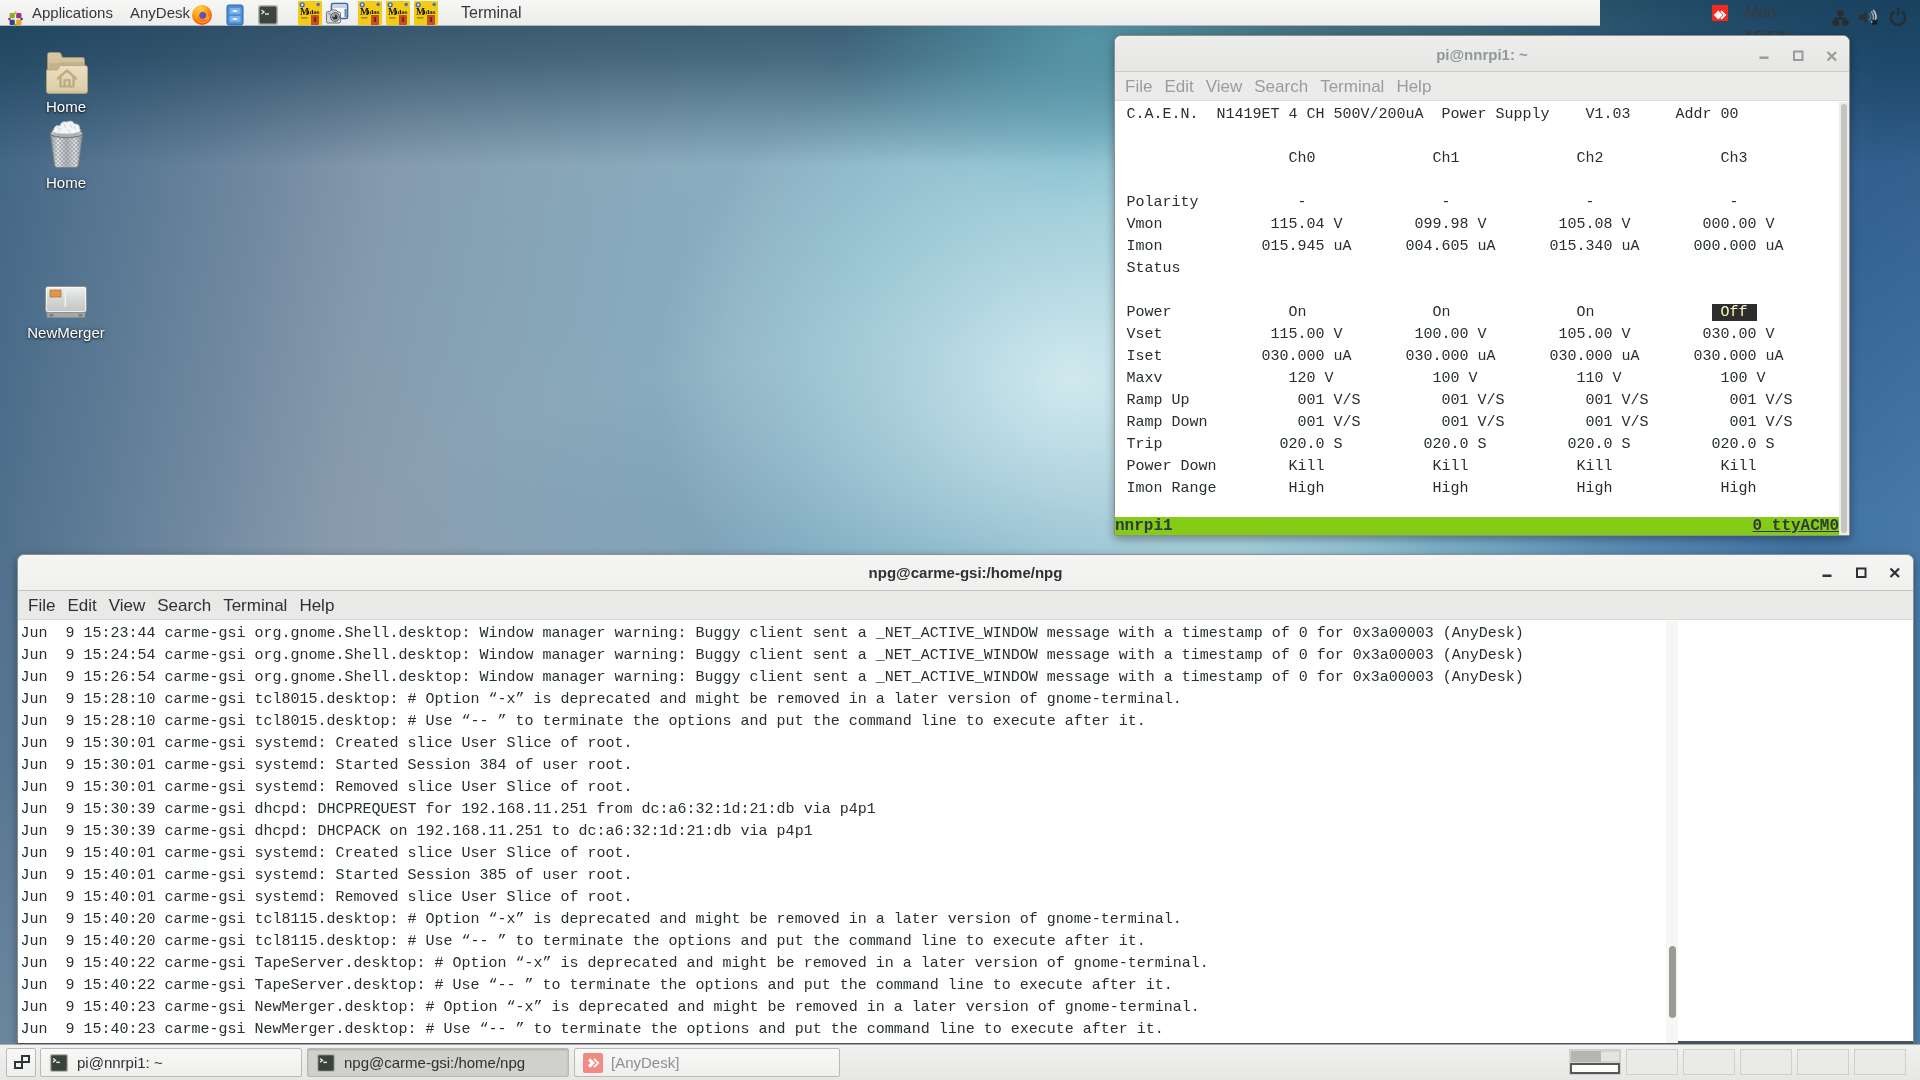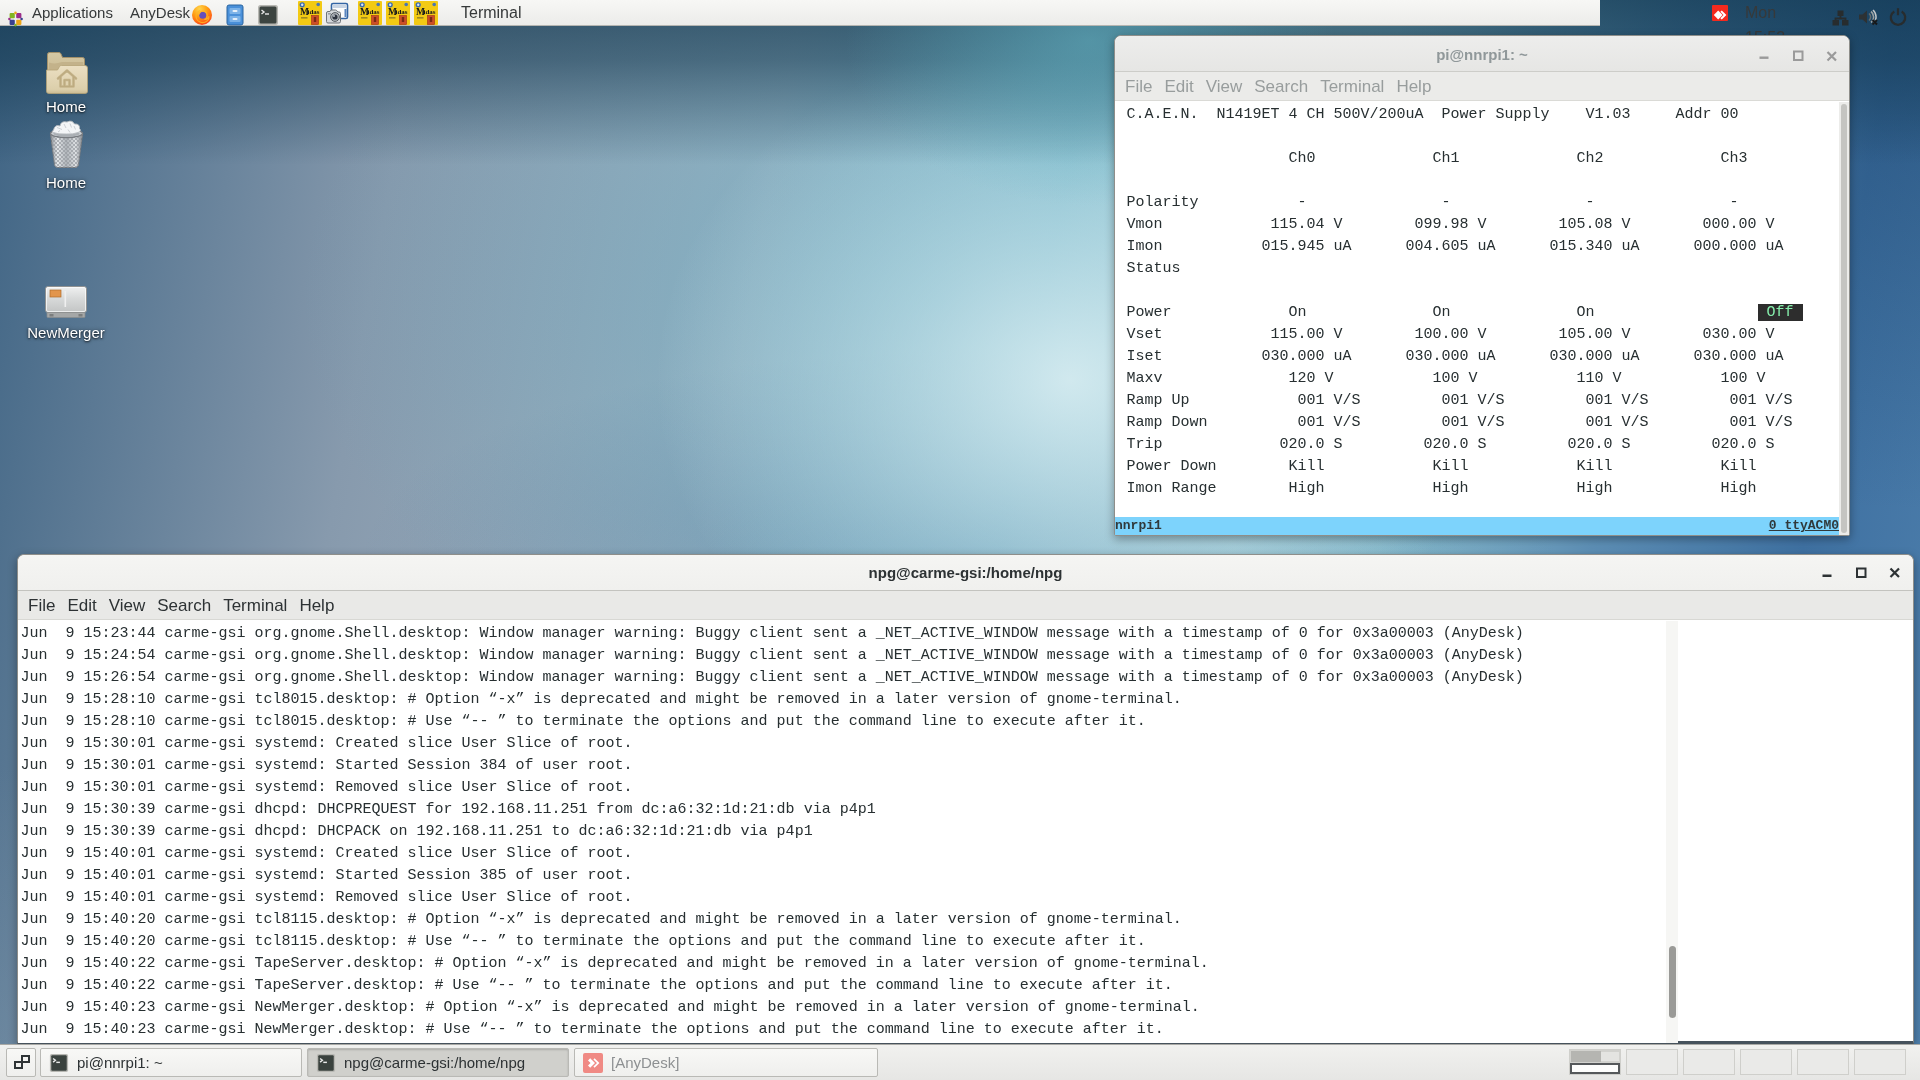--- a/index.html
+++ b/index.html
@@ -19,33 +19,33 @@
 #topbar { position:absolute; left:0; top:0; width:1600px; height:26px;
   background:linear-gradient(#f7f7f5,#ececea); border-bottom:1px solid #b5b5b1;
   font-size:15px; color:#36393a; }
 #topbar .item { position:absolute; top:0; height:26px; line-height:25px; }
 
 .win { position:absolute; background:#fff; border:1px solid #8e8e8a; box-shadow:0 3px 10px rgba(0,0,0,0.35); }
 .titlebar { position:relative; width:100%; text-align:center; font-weight:bold; font-size:15px; }
 .menubar { position:relative; width:100%; font-size:17px; }
 .menubar span { display:inline-block; padding:0 6px; }
 pre.term { font-family:"Liberation Mono", monospace; font-size:15px; line-height:22px; color:#272f31; }
-.inv { background:#2d2d2d; color:#86efac;margin-left:46px; }
+.inv { background:#2d2d2d; color:#fef9c3; }
 .cur { box-shadow:inset 0 0 0 1.6px #0a0a0a; }
 
 #win1 { left:1114px; top:35px; width:736px; height:501px; border-radius:7px 7px 2px 2px; }
 #win1 .titlebar { height:36px; line-height:37px; color:#90989a;
   background:linear-gradient(#ededec,#e6e6e4); border-radius:7px 7px 0 0; border-bottom:1px solid #cdcdc9; }
 #win1 .menubar { height:29px; line-height:29px; color:#989d9d; background:#ebebe9; border-bottom:1px solid #dadad6; padding-left:4px; }
 #win1 .body { position:absolute; left:0; top:66px; width:734px; height:433px; background:#fff; }
 #win1 pre.term { position:absolute; left:2.5px; top:2px; }
 #win1 .sbar { position:absolute; right:0; top:0; width:10px; height:433px; background:#ececea; }
 #win1 .sbar .thumb { position:absolute; left:2px; top:2px; width:6px; height:429px; background:#c4c4c1; border-radius:3px; }
-#win1 .status { position:absolute; left:0; bottom:0; width:724px; height:18px; background:#7dd3fc;
-  font-family:"Liberation Mono", monospace; font-size:13px; line-height:18px; font-weight:bold; color:#30393b; }
+#win1 .status { position:absolute; left:0; bottom:0; width:724px; height:18px; background:#84cc16;
+  font-family:"Liberation Mono", monospace; font-size:16px; line-height:18px; font-weight:bold; color:#30393b; }
 
 #win2 { left:17px; top:554px; width:1897px; height:490px; border-radius:7px 7px 0 0; border-bottom:3px solid #46525c; }
 #win2 .titlebar { height:36px; line-height:36px; color:#2d3234;
   background:linear-gradient(#f5f5f3,#f0f0ee); border-radius:7px 7px 0 0; border-bottom:1px solid #c3c3bf; }
 #win2 .menubar { height:29px; line-height:29px; color:#2d3234; background:#e9e9e7; border-bottom:1px solid #d8d8d4; padding-left:4px; }
 #win2 .body { position:absolute; left:0; top:66px; width:1660px; height:422px; background:#fff; }
 #win2 pre.term { position:absolute; left:2.5px; top:2px; }
 #win2 .sbar { position:absolute; right:0; top:0; width:12px; height:422px; background:#f6f6f4; }
 #win2 .sbar .thumb { position:absolute; left:3px; top:325px; width:7px; height:72px; background:#9a9a97; border-radius:3.5px; }
 
@@ -356,21 +356,21 @@
   </div>
   <div class="tbtn active" style="left:307px; width:262px;">
     <svg style="position:absolute; left:8px; top:4px;" width="20" height="20" viewBox="0 0 22 22">
         <rect x="1" y="1" width="20" height="20" rx="2" fill="#b7b7b2"></rect>
         <rect x="2.5" y="2.5" width="17" height="17" rx="1" fill="#3a423e"></rect>
         <path d="M4.5 6 L7 8 L4.5 10" stroke="#e8e8e8" stroke-width="1.6" fill="none"></path>
         <rect x="8" y="9.5" width="4" height="1.6" fill="#e8e8e8"></rect>
       </svg>
     <span style="margin-left:36px;">npg@carme-gsi:/home/npg</span>
   </div>
-  <div class="tbtn" style="left:574px; width:304px; color:#8d9092;">
+  <div class="tbtn" style="left:574px; width:266px; color:#8d9092;">
     <div style="position:absolute; left:8px; top:4px; width:20px; height:20px; background:#f08a84; border-radius:2px;">
       <svg width="20" height="20" viewBox="0 0 20 20">
           <path d="M7.2 5.2 L12 10 L7.2 14.8 L5 12.6 L7.6 10 L5 7.4 Z" fill="#fff"></path>
           <path d="M11.6 5.2 L16.4 10 L11.6 14.8 L10.4 13.6 L14 10 L10.4 6.4 Z" fill="#fff"></path>
         </svg>
     </div>
     <span style="margin-left:36px;">[AnyDesk]</span>
   </div>
 
   <div class="ws" style="left:1569px; width:52px; background:#d2d2ce;">

